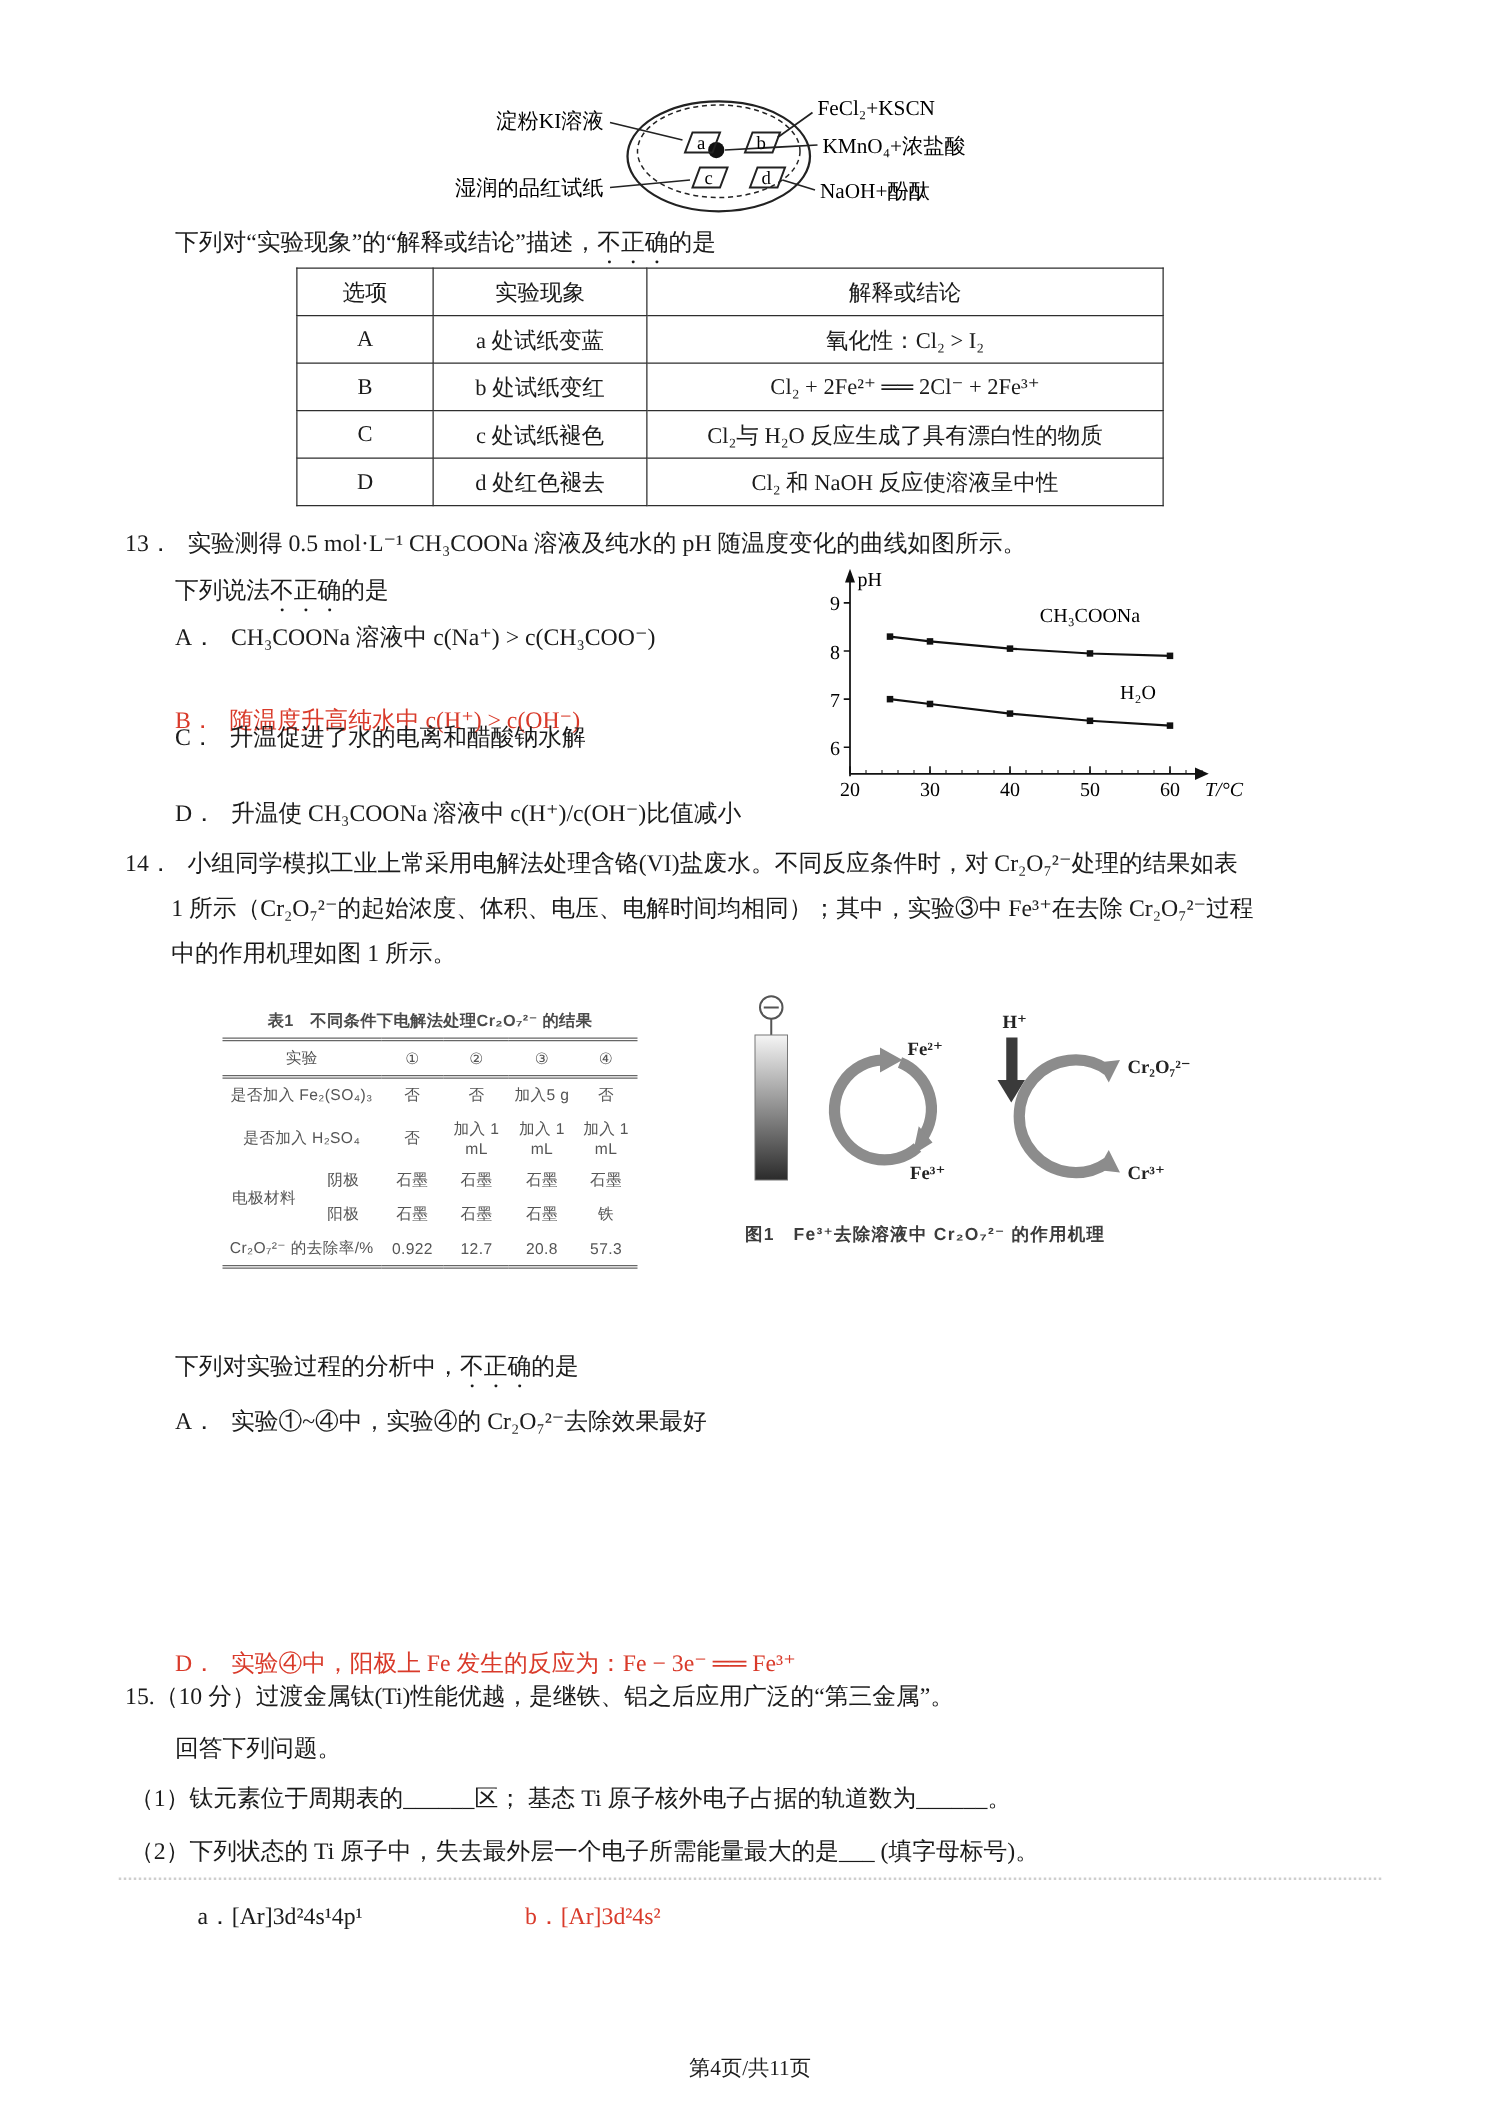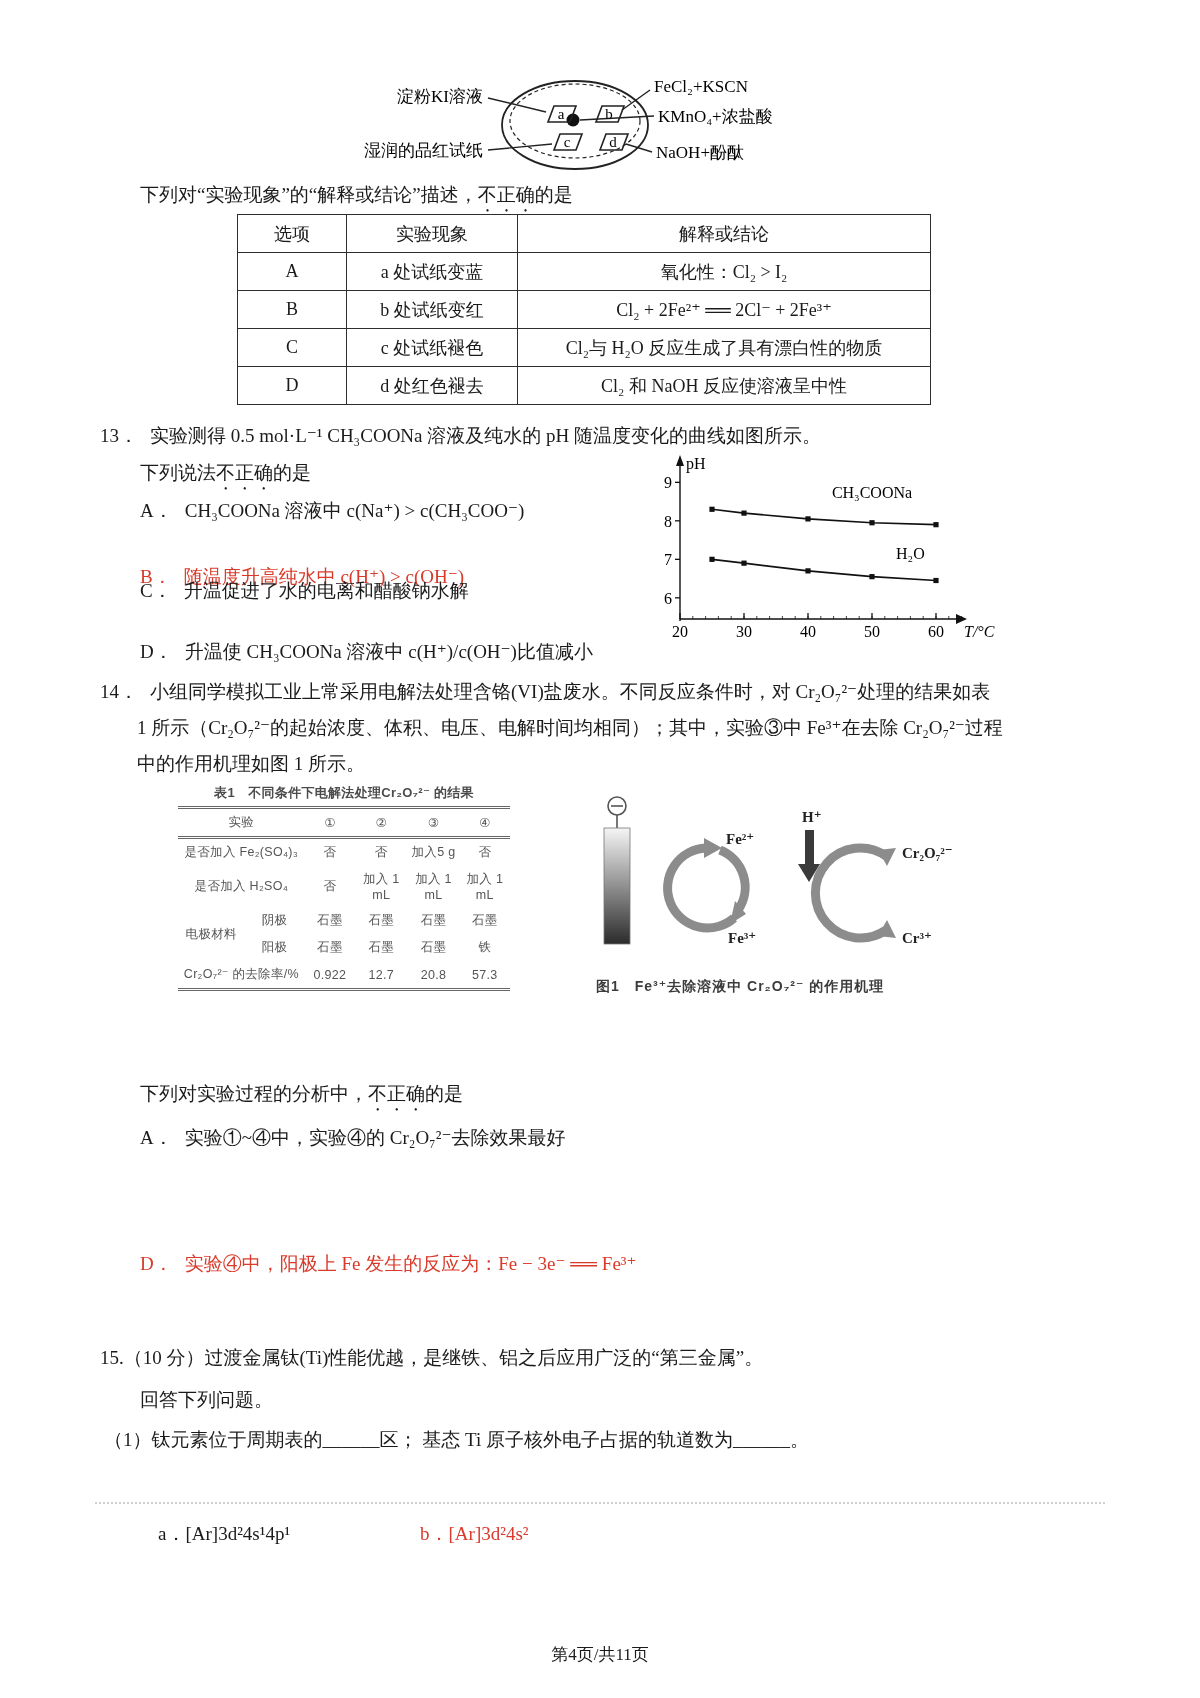--- a/index.html
+++ b/index.html
@@ -11,21 +11,21 @@
   .emdot{-webkit-text-emphasis:filled dot;-webkit-text-emphasis-position:under left;
          text-emphasis:filled dot;text-emphasis-position:under left;}
   .optlabel{display:inline-block;margin-right:12px;}
   
   table.qtable{border-collapse:collapse;font-size:18px;}
   table.qtable td,table.qtable th{border:1.6px solid #2e2e2e;text-align:center;
         font-weight:normal;padding:0 8px;height:37px;}
   
   .t1wrap{width:332px;font-family:"Liberation Sans","DejaVu Sans",sans-serif;
           color:#474747;letter-spacing:.3px;opacity:.92;}
-  .t1title{font-size:13px;font-weight:bold;text-align:center;color:#3c3c3c;margin-bottom:4px;}
+  .t1title{font-size:13px;font-weight:bold;text-align:center;color:#3c3c3c;margin-bottom:4px;margin-top:24px;}
   table.t1{border-collapse:collapse;width:100%;font-size:12.5px;
            border-top:3px double #5a5a5a;border-bottom:3px double #5a5a5a;}
   table.t1 td{text-align:center;padding:5px 1px;vertical-align:middle;}
   table.t1 tr.hdr td{border-bottom:3px double #5a5a5a;}
   .fig1cap{font-size:14px;font-weight:bold;color:#3c3c3c;letter-spacing:1px;
            font-family:"Liberation Sans","DejaVu Sans",sans-serif;}
   .dotsep{border-top:2px dotted #cfcfcf;}
   .sechead{font-size:27px;font-weight:bold;text-align:center;letter-spacing:1px;}
   svg text{font-family:"Liberation Serif","DejaVu Serif",serif;}
 </style>
@@ -282,27 +282,28 @@
     </svg>
     <div class="fig1cap" style="margin-top:8px;margin-left:8px;">图1　Fe³⁺去除溶液中 Cr₂O₇²⁻ 的作用机理</div>
   </div>
 
   <div class="abs t" style="left:140px;top:1082px;">
     <span>下列对实验过程的分析中，</span><span class="emdot">不正确</span><span>的是</span>
   </div>
   <div class="abs t" style="left:140px;top:1126px;">
     <span class="optlabel">A．</span><span>实验①~④中，实验④的 Cr₂O₇²⁻去除效果最好</span>
   </div>
-  <div class="abs t red" style="left:140px;top:1252px;">
+  <div class="abs t red" style="left:140px;top:1320px;">
     <span class="optlabel">D．</span><span>实验④中，阳极上 Fe 发生的反应为：Fe − 3e⁻ ══ Fe³⁺</span>
   </div>
 
 
   <div class="abs t" style="left:100px;top:1346px;">15.（10 分）过渡金属钛(Ti)性能优越，是继铁、铝之后应用广泛的“第三金属”。</div>
   <div class="abs t" style="left:140px;top:1388px;">回答下列问题。</div>
   <div class="abs t" style="left:104px;top:1428px;">（1）钛元素位于周期表的______区；  基态 Ti 原子核外电子占据的轨道数为______。</div>
+  <div class="abs t" style="left:104px;top:1470px;">（2）下列状态的 Ti 原子中，失去最外层一个电子所需能量最大的是___ (填字母标号)。</div>
   <div class="abs dotsep" style="left:95px;top:1502px;width:1010px;height:0;"></div>
   <div class="abs t" style="left:158px;top:1522px;">a．[Ar]3d²4s¹4p¹</div>
   <div class="abs t red" style="left:420px;top:1522px;">b．[Ar]3d²4s²</div>
 
   <div class="abs" style="left:0;right:0;top:1643px;text-align:center;font-size:17px;">第4页/共11页</div>
 
 </div>
 
 </body></html>

